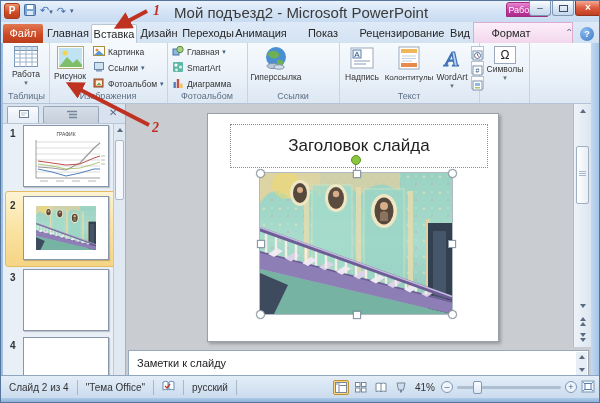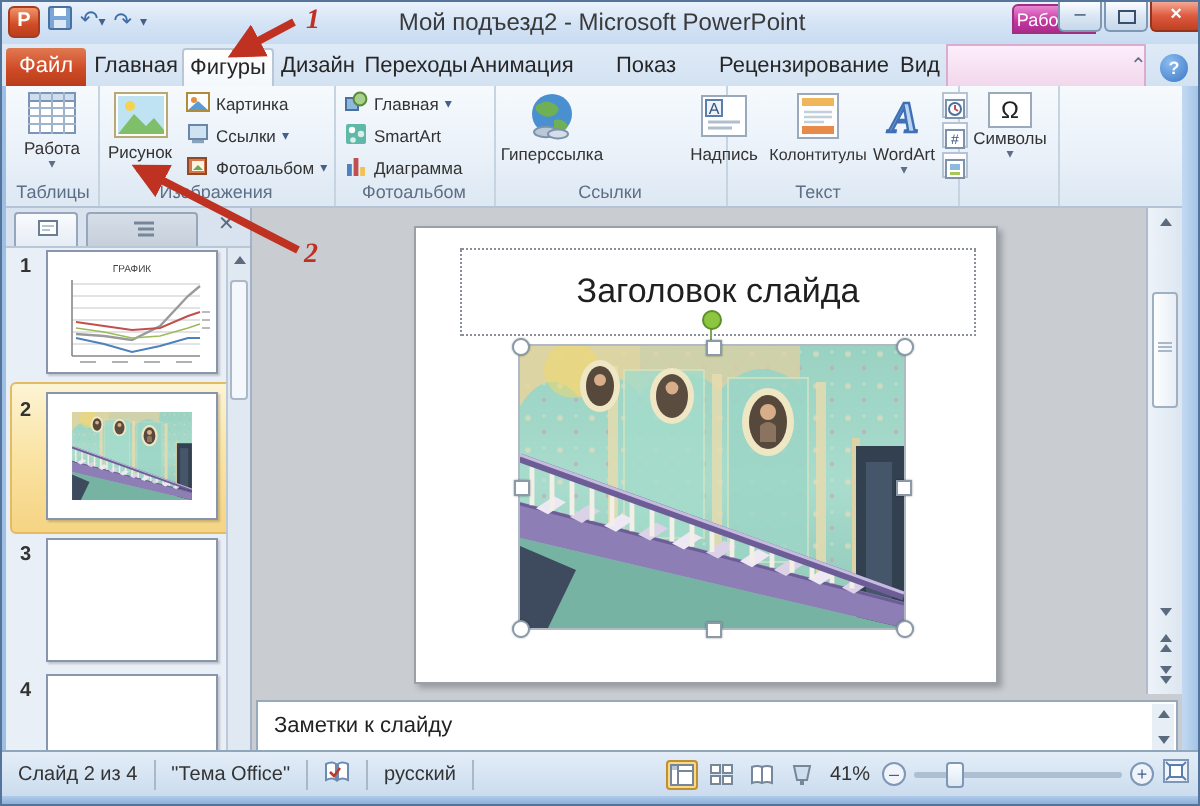--- a/index.html
+++ b/index.html
@@ -9,21 +9,21 @@
   .abs{position:absolute;}
   
   .titlebar{left:0;top:0;width:600px;height:21px;
     background:linear-gradient(180deg,#eaf2fc,#d6e5f6 45%,#c8dbf1);}
   .qat{left:3px;top:2px;height:16px;display:flex;align-items:center;gap:4px;}
   .pplogo{width:14px;height:14px;border-radius:3px;border:1px solid #a83b1d;
     background:linear-gradient(180deg,#ef9368,#d04b26 60%,#bb3e1c);
     color:#fff;font-size:10px;font-weight:bold;text-align:center;line-height:13px;}
   .qbtn{font-size:11px;color:#3f6da8;line-height:14px;}
   .ddg{font-size:7px;color:#44618a;}
-  .wtitle{left:0;right:0;top:3px;text-align:center;font-size:12px;color:#3a3a3a;}
+  .wtitle{left:0;right:0;top:3px;text-align:center;font-size:15px;color:#3a3a3a;}
   .ctxbtn{left:505px;top:1px;width:42px;height:15px;border:1px solid #a0307f;border-radius:3px 3px 0 0;
     background:linear-gradient(180deg,#ea86d4,#c2379f 60%,#ad2b8c);
     color:#fff;font-size:9px;text-align:center;line-height:14px;box-sizing:border-box;}
   .winbtn{top:0;height:15px;border:1px solid #7d97b5;border-top:none;border-radius:0 0 3px 3px;
     background:linear-gradient(180deg,#fbfdff,#dbe7f4 50%,#c6d8eb);
     color:#3a5068;text-align:center;box-sizing:border-box;font-size:10px;line-height:13px;}
   .winbtn.close{background:linear-gradient(180deg,#f5a892,#dc5a3e 50%,#c13f22);
     border-color:#93351c;color:#fff;font-weight:bold;}
   .maxglyph{display:inline-block;width:7px;height:5px;border:1px solid #3a5068;margin-top:4px;}
   
@@ -207,27 +207,28 @@
     <div class="abs ctxbtn">Работа...</div>
     <div class="abs winbtn" style="left:528px;width:22px;"><span>–</span></div>
     <div class="abs winbtn" style="left:551px;width:22px;"><span class="maxglyph"></span></div>
     <div class="abs winbtn close" style="left:574px;width:26px;"><span>×</span></div>
   </div>
 
   <div class="abs tabrow">
     <div class="abs ctxband"></div>
     <div class="abs tab file" style="left:2px;width:40px;">Файл</div>
     <div class="abs tab" style="left:44px;width:46px;">Главная</div>
-    <div class="abs tab active" style="left:90px;width:46px;">Фигуры</div>
+    <div class="abs tab active" style="left:90px;width:46px;">Вставка</div>
     <div class="abs tab" style="left:136px;width:44px;">Дизайн</div>
     <div class="abs tab" style="left:180px;width:54px;">Переходы</div>
     <div class="abs tab" style="left:234px;width:52px;">Анимация</div>
     <div class="abs tab" style="left:286px;width:72px;">Показ слайдов</div>
     <div class="abs tab" style="left:358px;width:86px;">Рецензирование</div>
     <div class="abs tab" style="left:444px;width:30px;">Вид</div>
+    <div class="abs tab" style="left:482px;width:56px;">Формат</div>
   </div>
   <div class="abs ribctl" style="left:564px;">⌃</div>
   <div class="abs helpbtn"><span>?</span></div>
 
   <div class="abs ribbon">
 
     <div class="abs rgroup" style="left:3px;width:45px;">
       <div class="bb" style="left:2px;width:40px;">
         <span class="icn"><svg width="24" height="21" viewBox="0 0 24 21">
               <rect x="0.5" y="0.5" width="23" height="20" fill="#fff" stroke="#7a95b5"></rect>
@@ -300,21 +301,21 @@
         <span><svg width="12" height="12" viewBox="0 0 12 12">
               <rect x="1.5" y="5" width="2.4" height="6" fill="#4f81bd"></rect>
               <rect x="4.8" y="2" width="2.4" height="9" fill="#c0504d"></rect>
               <rect x="8.1" y="6.5" width="2.4" height="4.5" fill="#f2c24e"></rect>
             </svg></span>
         <span>Диаграмма</span>
       </div>
       <div class="grplabel">Фотоальбом</div>
     </div>
 
-    <div class="abs rgroup" style="left:246px;width:92px;padding-left:24px;">
+    <div class="abs rgroup" style="left:246px;width:92px;">
       <div class="bb" style="left:2px;width:54px;">
         <span class="icn"><svg width="24" height="24" viewBox="0 0 24 24">
               <circle cx="12" cy="11" r="10" fill="#4a90d0"></circle>
               <path d="M4,7 q5,-4 9,-1 q4,2 1,5 q-4,3 -8,0 q-3,-2 -2,-4z" fill="#6fb055"></path>
               <path d="M13,14 q5,-1 7,3 q-2,4 -7,3 z" fill="#6fb055"></path>
               <ellipse cx="9" cy="20" rx="6" ry="2.6" fill="#b9c8d8" stroke="#7e93ab"></ellipse>
               <ellipse cx="15" cy="21" rx="5" ry="2.2" fill="#d3deea" stroke="#7e93ab"></ellipse>
             </svg></span>
         <span class="bl">Гиперссылка</span>
       </div>

